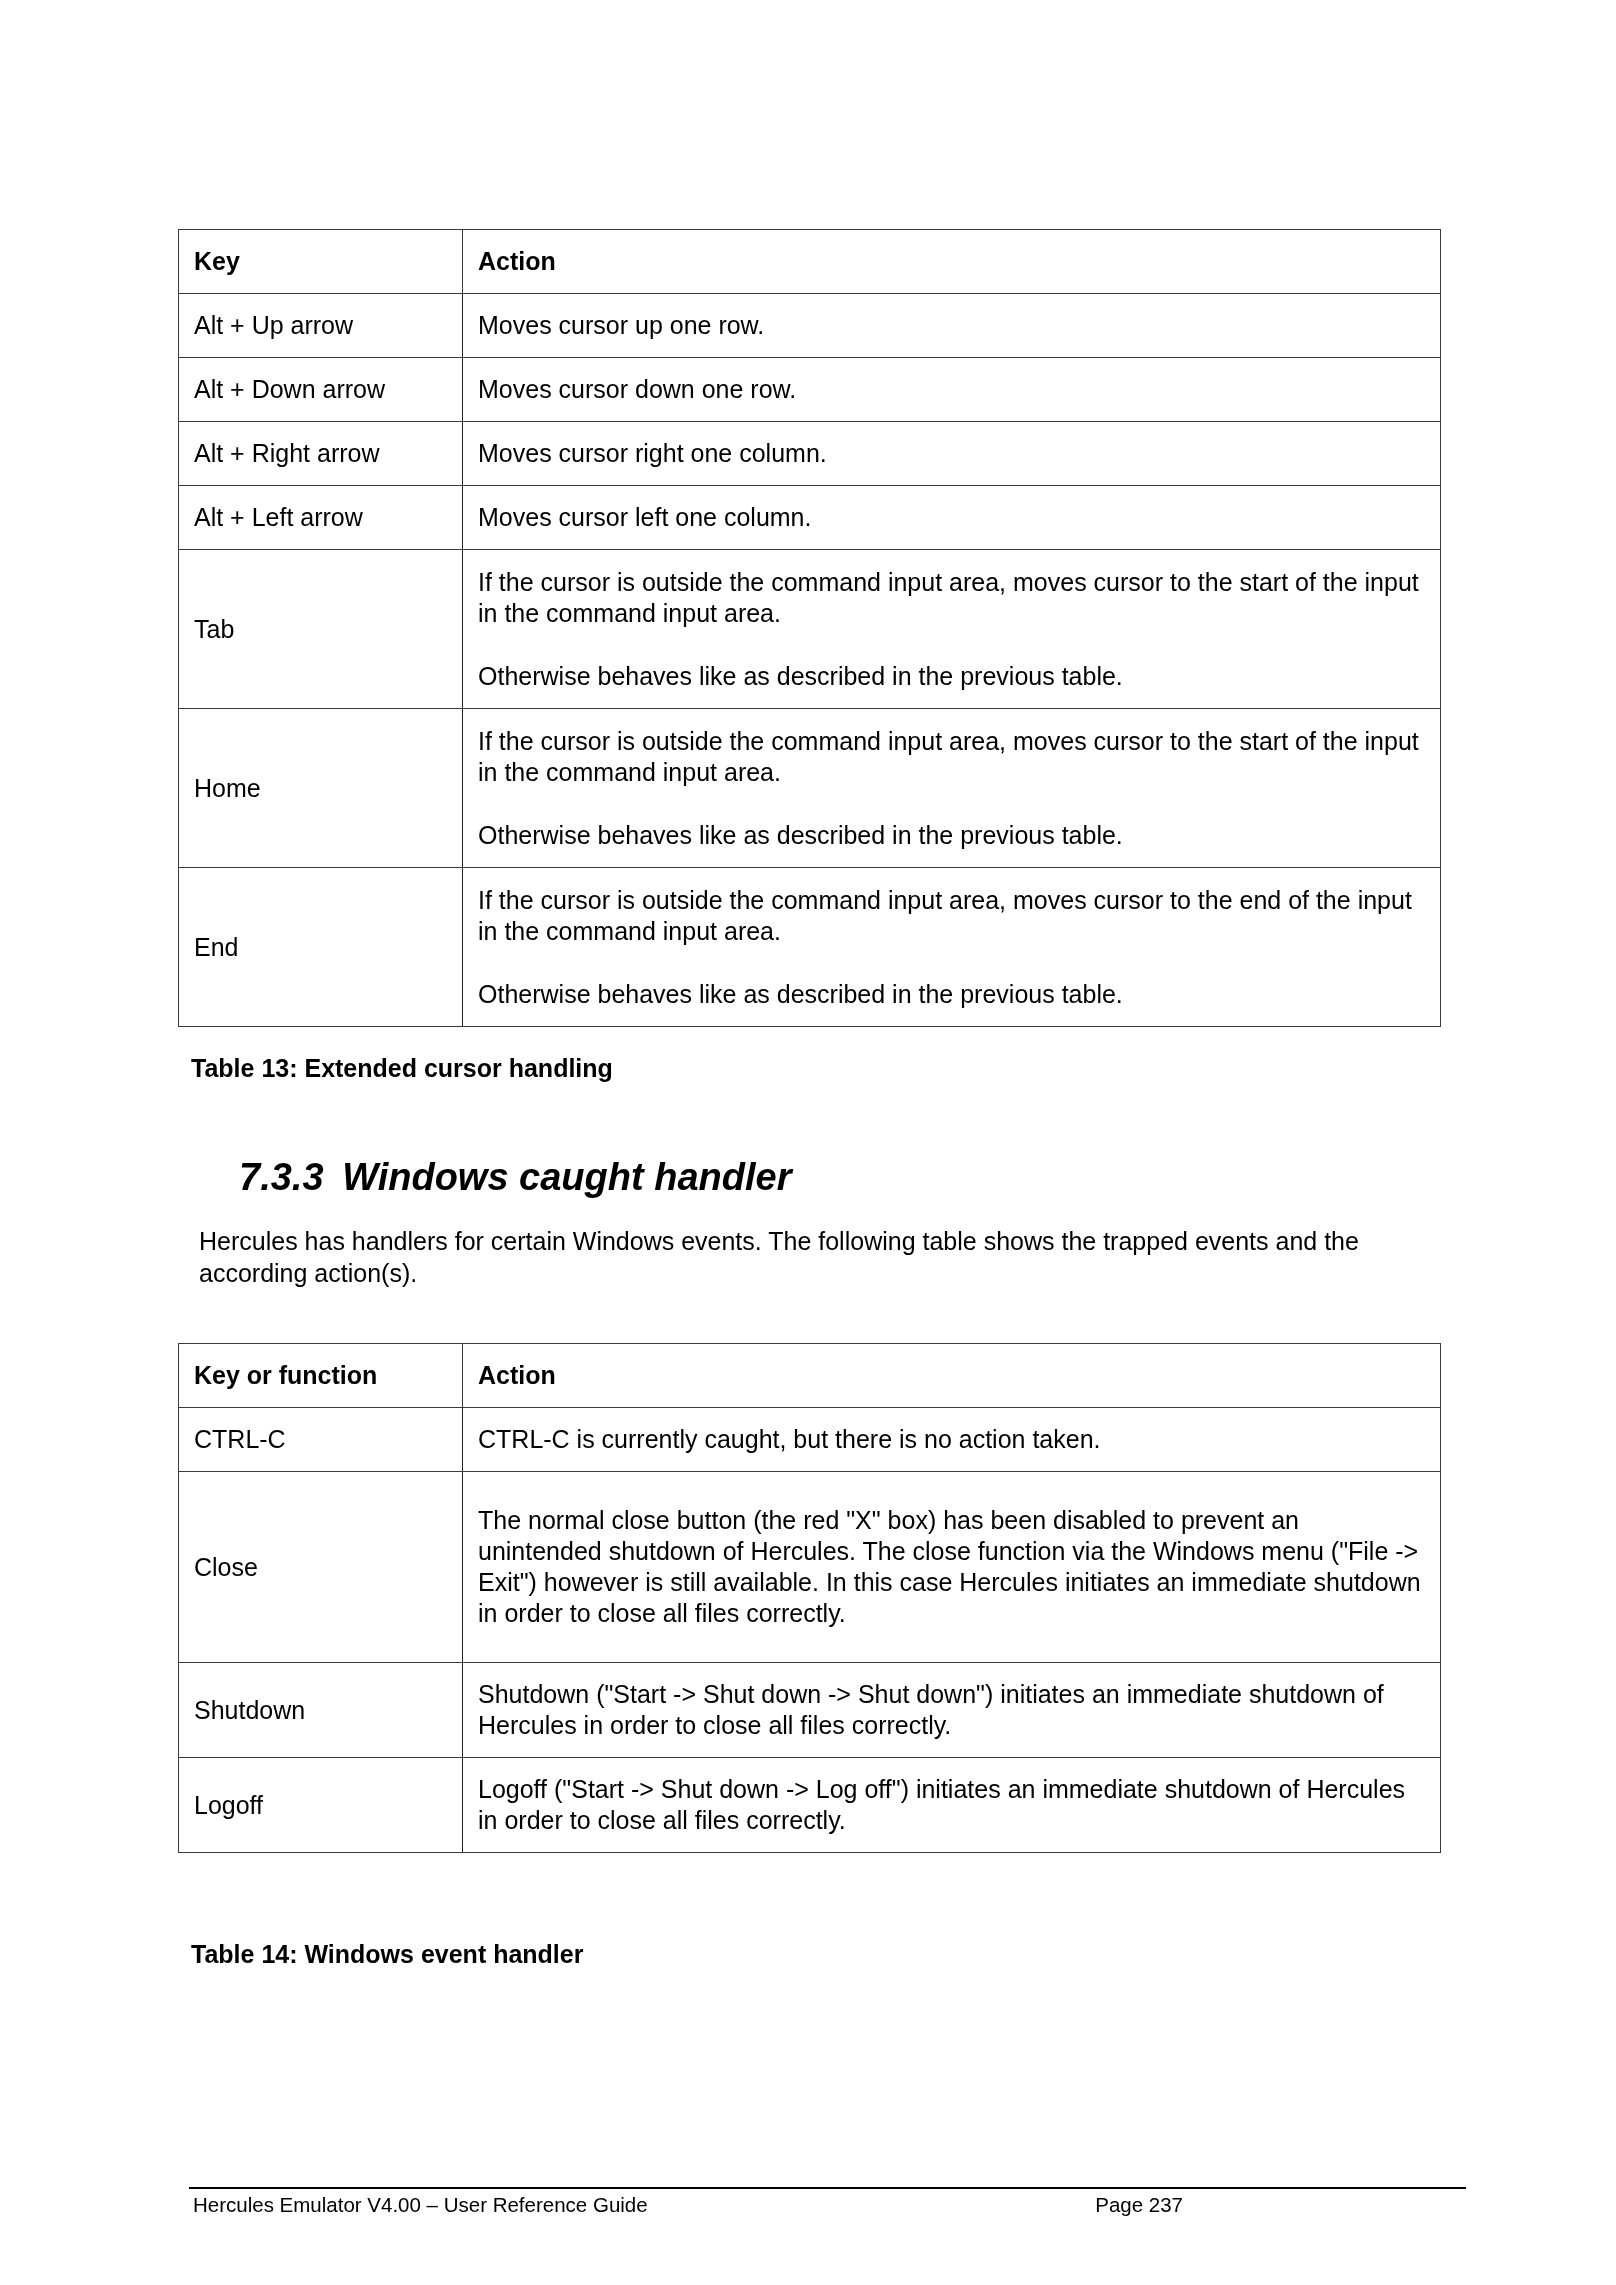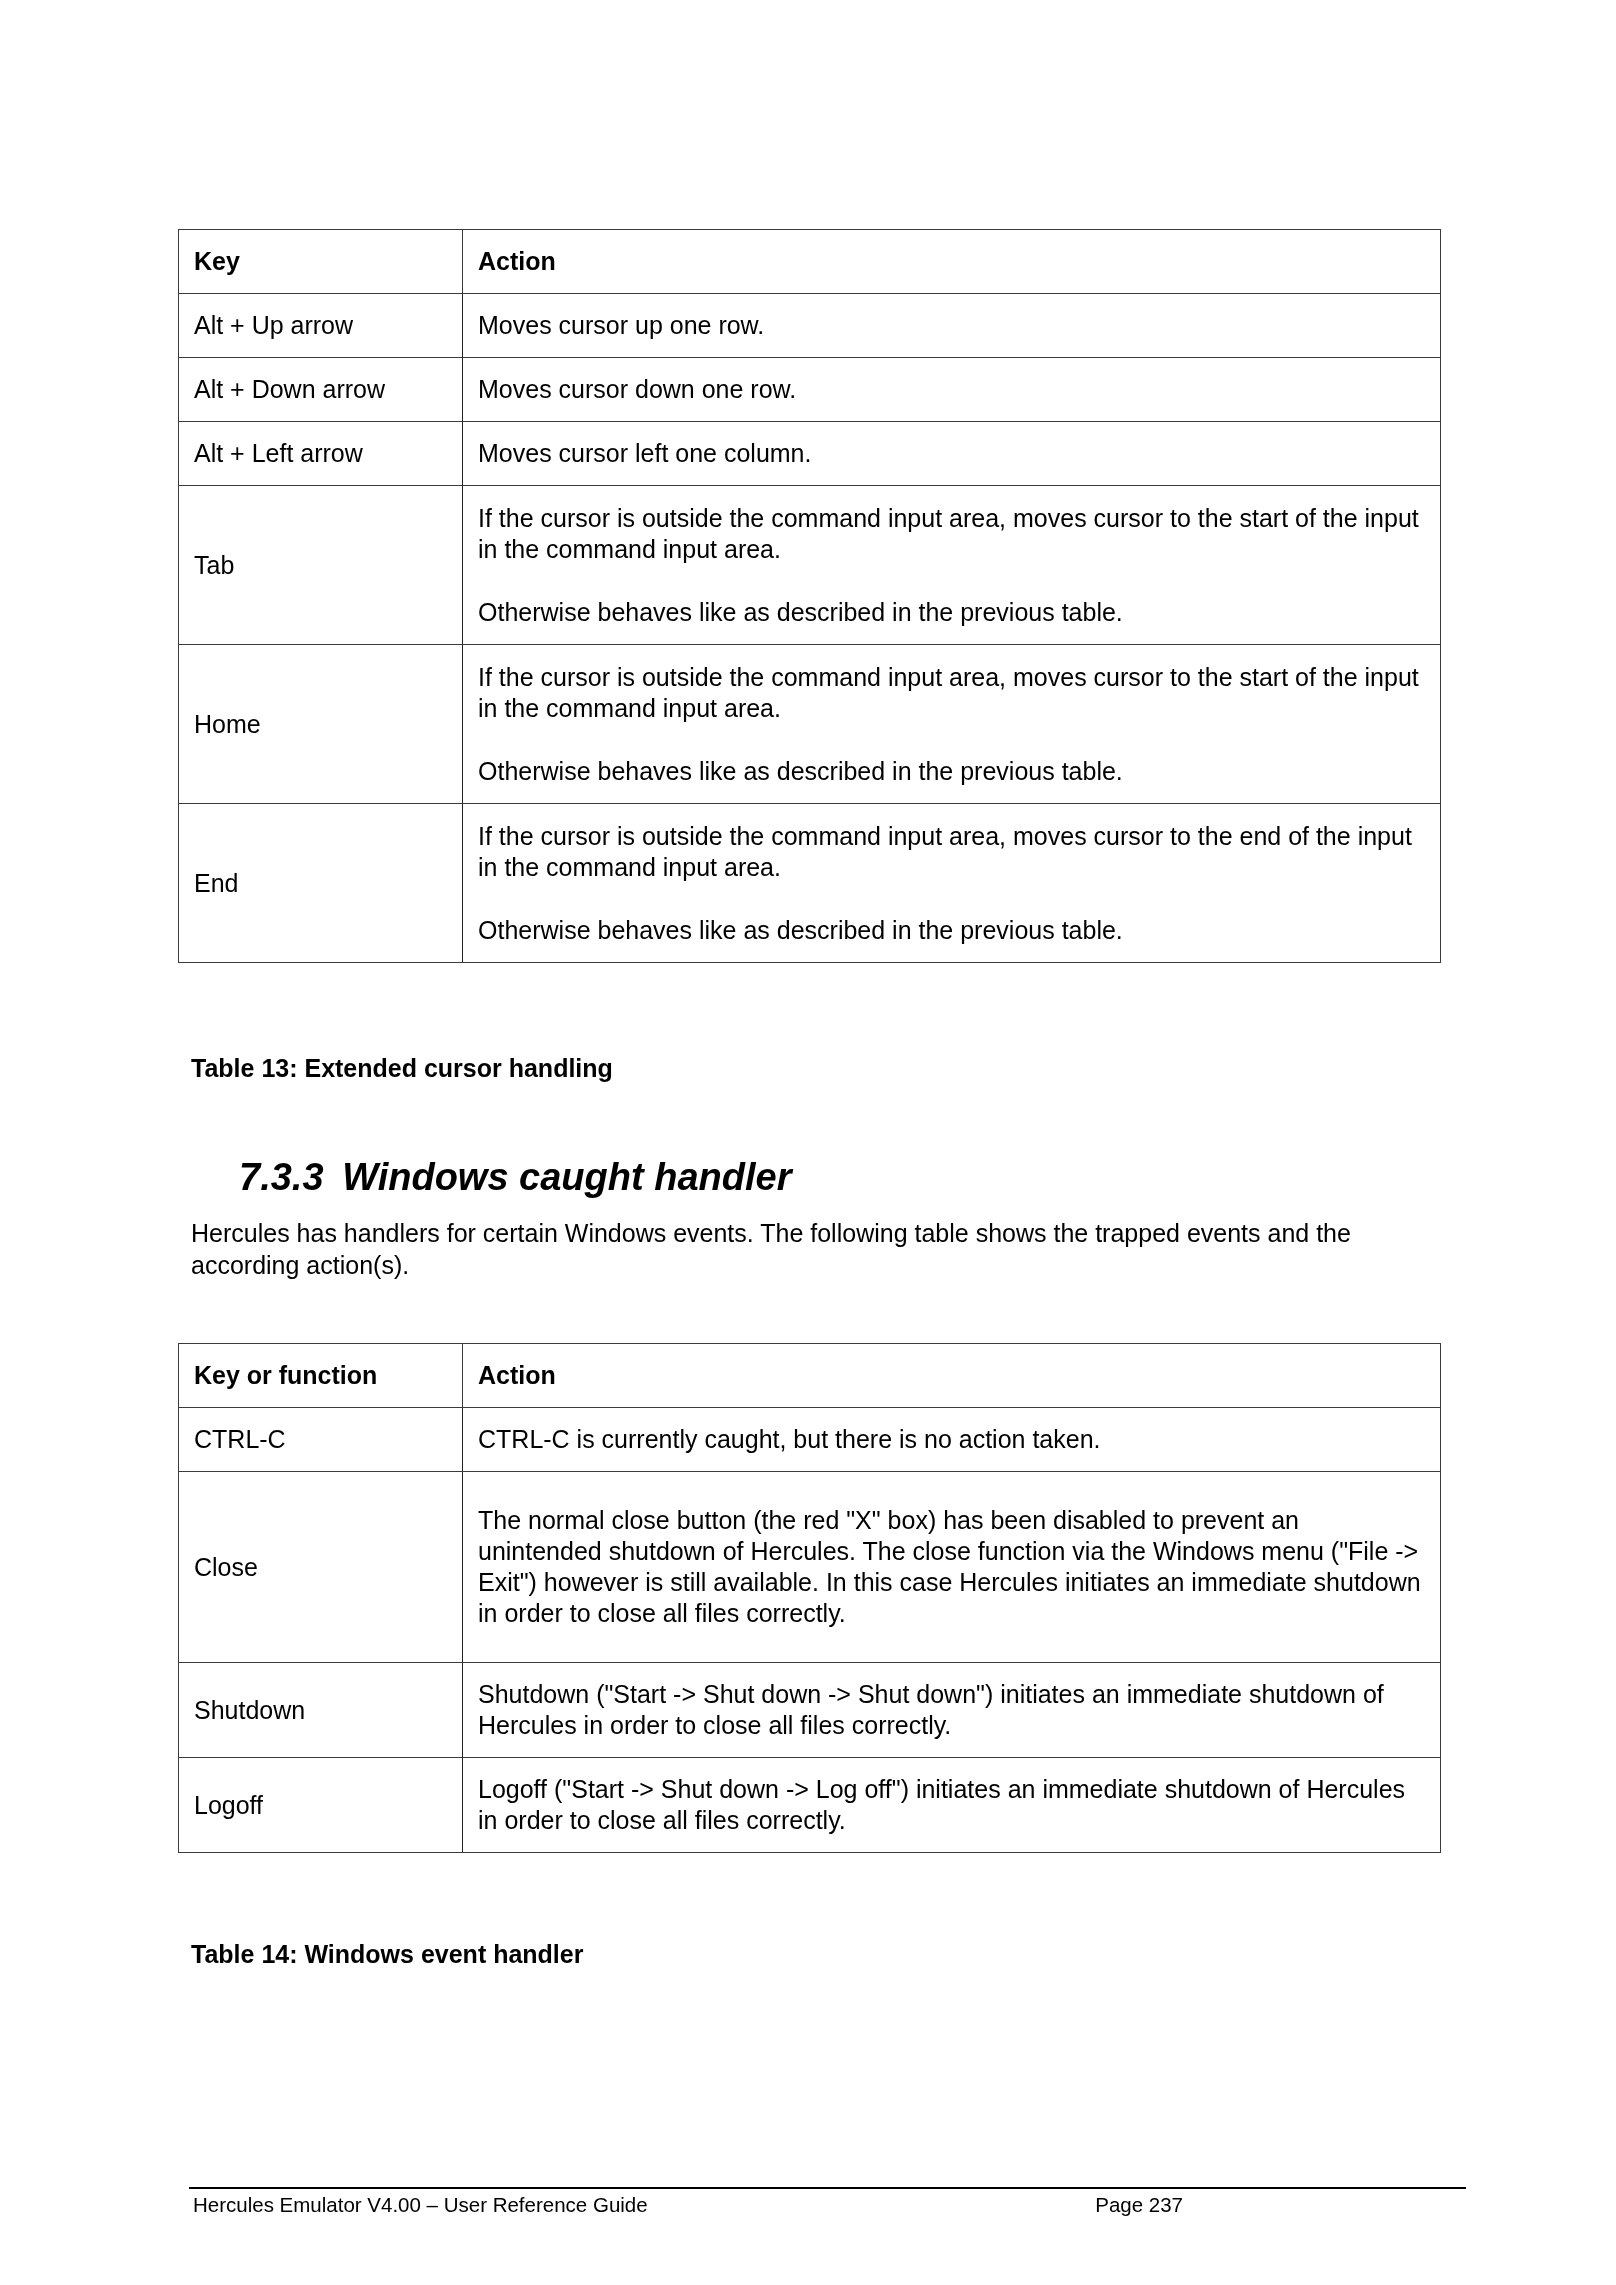--- a/index.html
+++ b/index.html
@@ -79,21 +79,21 @@
     }
     .section-heading .num { margin-right: 18.6px; margin-left: 48px; }
 
     .para {
       position: absolute;
       left: 191px;
       top: 1217px;
       width: 1249px;
       font-size: 25px;
       line-height: 32px;
-      margin: 0;
+      margin: 8px;
     }
 
     .footer-rule {
       position: absolute;
       left: 189px;
       top: 2187px;
       width: 1277px;
       height: 1.9px;
       background: #000;
     }
@@ -133,20 +133,26 @@
             <p>Moves cursor up one row.</p>
           </td>
     </tr>
     <tr class="single">
       <td class="c1">Alt + Down arrow</td>
       <td>
             <p>Moves cursor down one row.</p>
           </td>
     </tr>
     <tr class="single">
+      <td class="c1">Alt + Right arrow</td>
+      <td>
+            <p>Moves cursor right one column.</p>
+          </td>
+    </tr>
+    <tr class="single">
       <td class="c1">Alt + Left arrow</td>
       <td>
             <p>Moves cursor left one column.</p>
           </td>
     </tr>
     <tr class="multi">
       <td class="c1">Tab</td>
       <td>
         <p>If the cursor is outside the command input area, moves cursor to the start of the input in the command input area.</p>
         <p>Otherwise behaves like as described in the previous table.</p>

